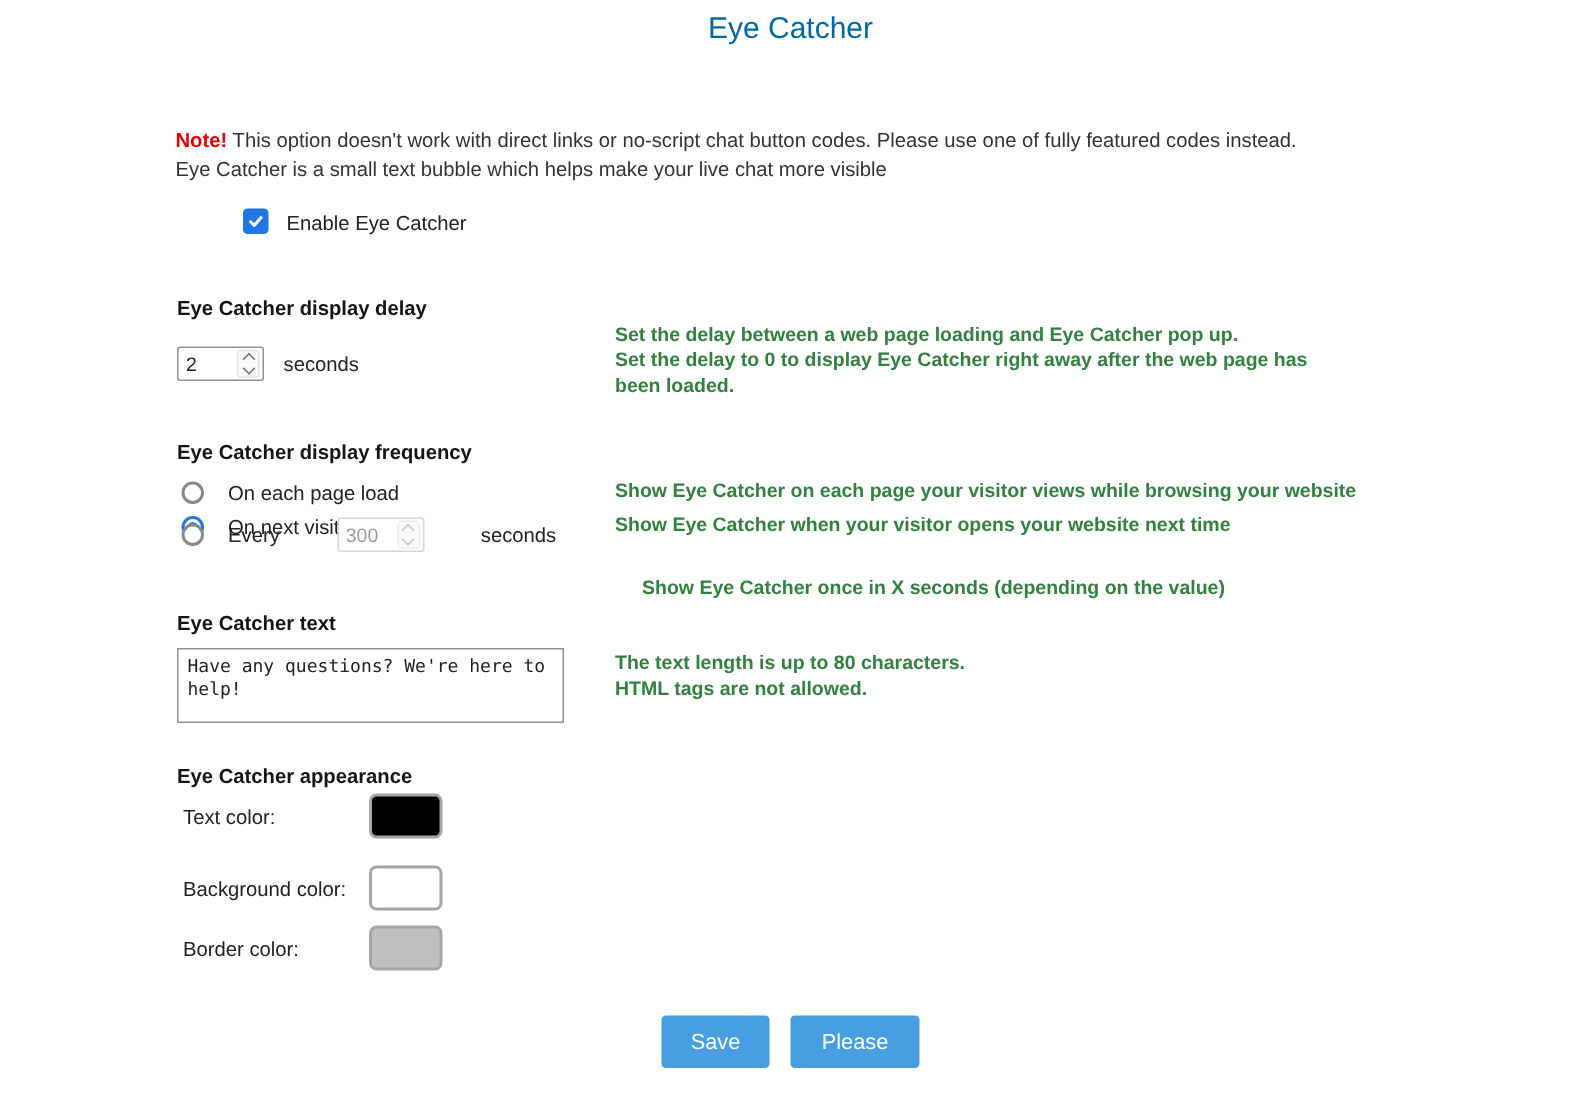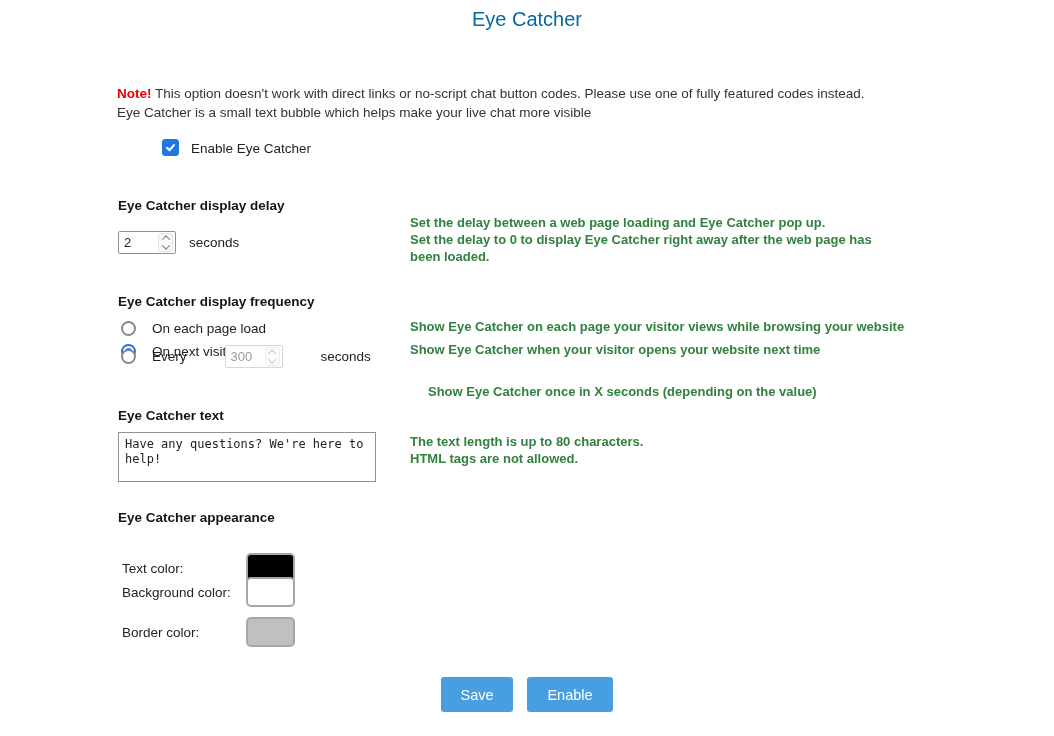--- a/index.html
+++ b/index.html
@@ -103,21 +103,21 @@
     width: 258px; height: 50px;
     border: 1px solid #8d9297; border-radius: 0;
     font-family: "DejaVu Sans Mono", monospace;
     font-size: 12px; line-height: 15px; color: #222;
     padding: 4px 6px; resize: none; outline: none; background: #fff;
   }
   .text-help { top: 433px; left: 410px; width: 420px; }
 
   .appearance-heading { top: 510px; left: 118px; }
   .color-row { left: 122px; display: flex; align-items: center; height: 30px; }
-  .color-row-0 { top: 553px; }
+  .color-row-0 { top: 529px; }
   .color-row-1 { top: 577px; }
   .color-row-2 { top: 617px; }
   .color-row .ctl-label { width: 124px; }
   .swatch {
     width: 49px; height: 30px;
     border: 2px solid #a6a6a6; border-radius: 5px;
     cursor: pointer;
   }
 
   .actions { top: 677px; left: 0; width: 100%; display: flex; justify-content: center; gap: 14px; }
@@ -210,16 +210,16 @@
     <span class="ctl-label">Background color:</span>
     <span class="swatch" style="background: rgb(255, 255, 255);"></span>
   </div>
   <div class="abs color-row color-row-2">
     <span class="ctl-label">Border color:</span>
     <span class="swatch" style="background: rgb(192, 192, 192);"></span>
   </div>
 
   <div class="abs actions">
     <button class="btn btn-save">Save</button>
-    <button class="btn btn-cancel">Enable</button>
+    <button class="btn btn-cancel">Please</button>
   </div>
 
 </div>
 
 </body></html>

